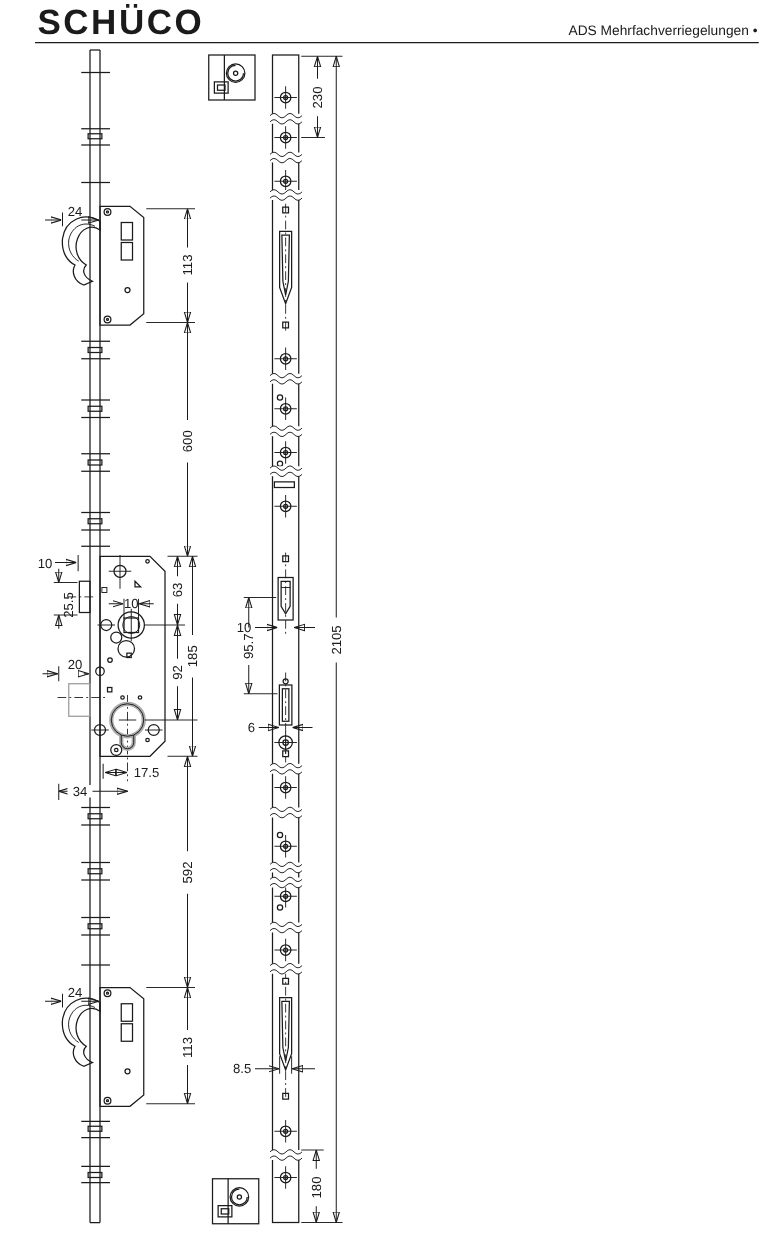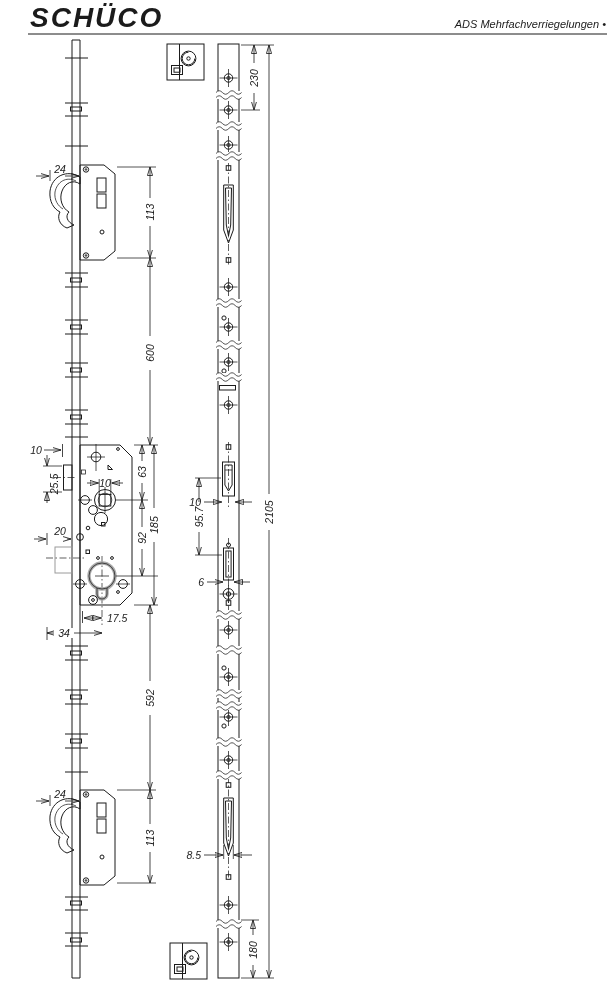--- a/index.html
+++ b/index.html
@@ -1,17 +1,17 @@
 <!DOCTYPE html>
 <html><head>
 <meta charset="utf-8">
 <style>
   html,body { margin:0; padding:0; background:#fff; }
   .page { position:relative; width:610px; height:994px; background:#fff; overflow:hidden;
-          font-family:"Liberation Sans", sans-serif;font-style:italic; }
+          font-family:"Liberation Sans", sans-serif; }
   svg { display:block; }
   svg * { stroke:#1b1b1b; stroke-width:1; fill:none; }
   svg text { stroke:none; fill:#1b1b1b; font-family:"Liberation Sans", sans-serif; font-size:10.5px; }
   .brand { font-size:28px; font-weight:bold; letter-spacing:2px; }
   .hdr   { font-size:11px; }
   .thin  { stroke-width:.75; }
   .dim   { stroke-width:.8; }
   .cl    { stroke-width:.7; stroke-dasharray:7 2.5 1.5 2.5; }
   .wbg   { fill:#fff; stroke:none; }
   .mid   { text-anchor:middle; }

